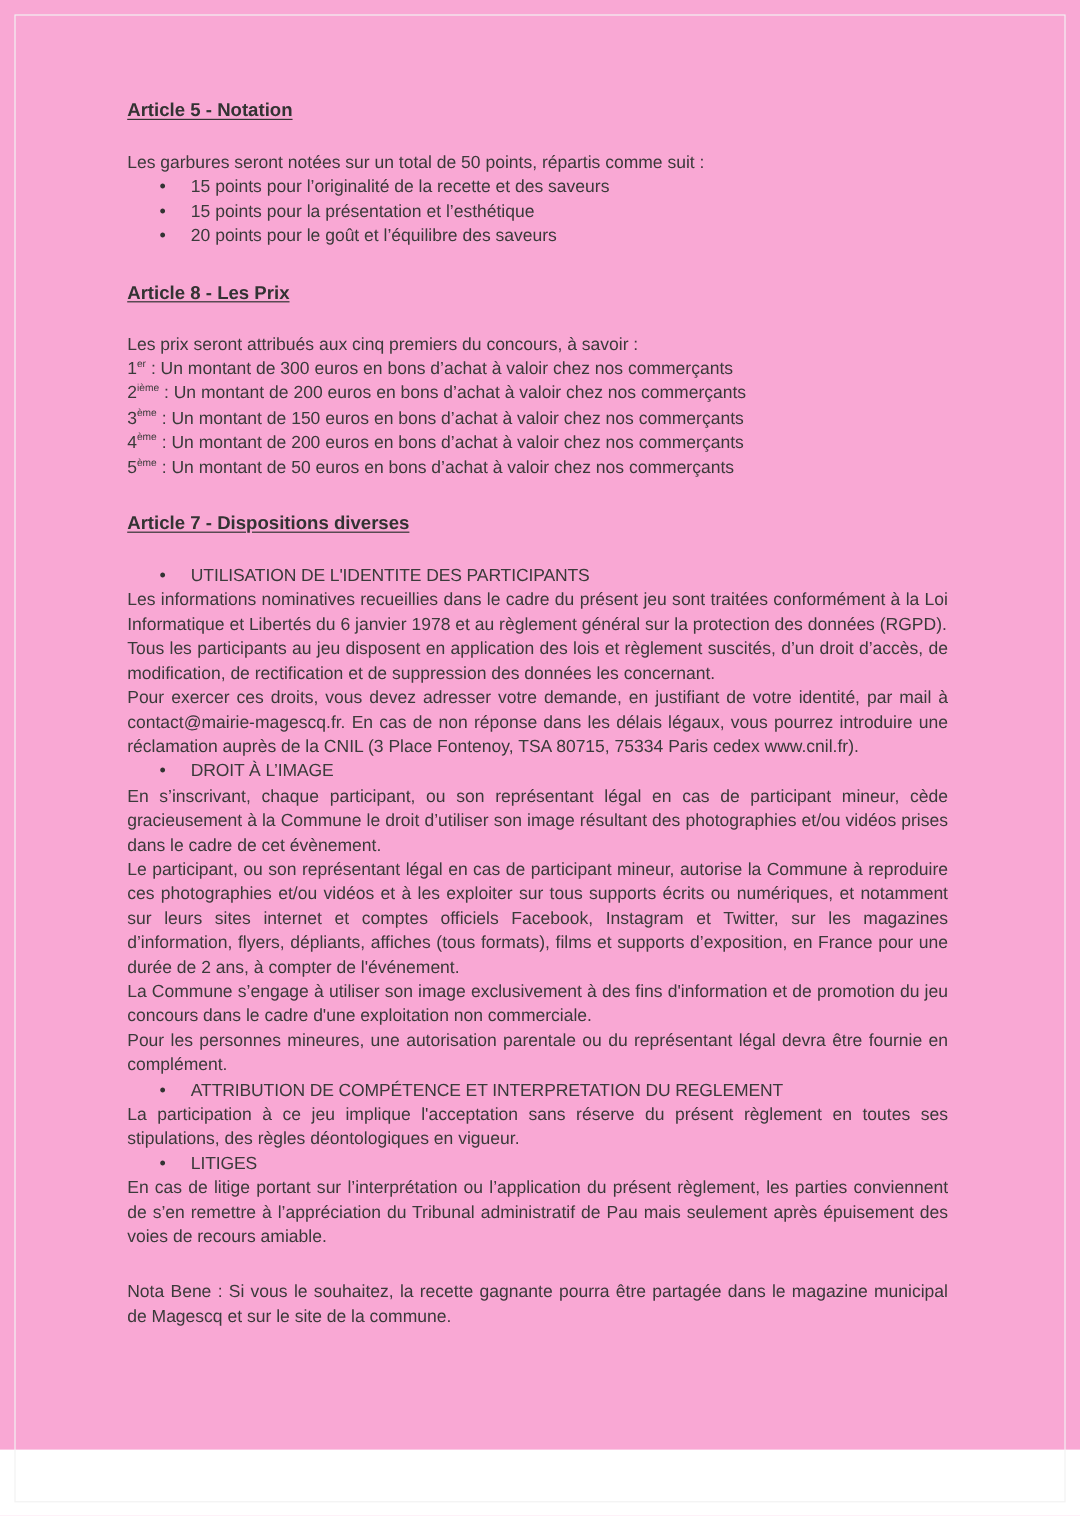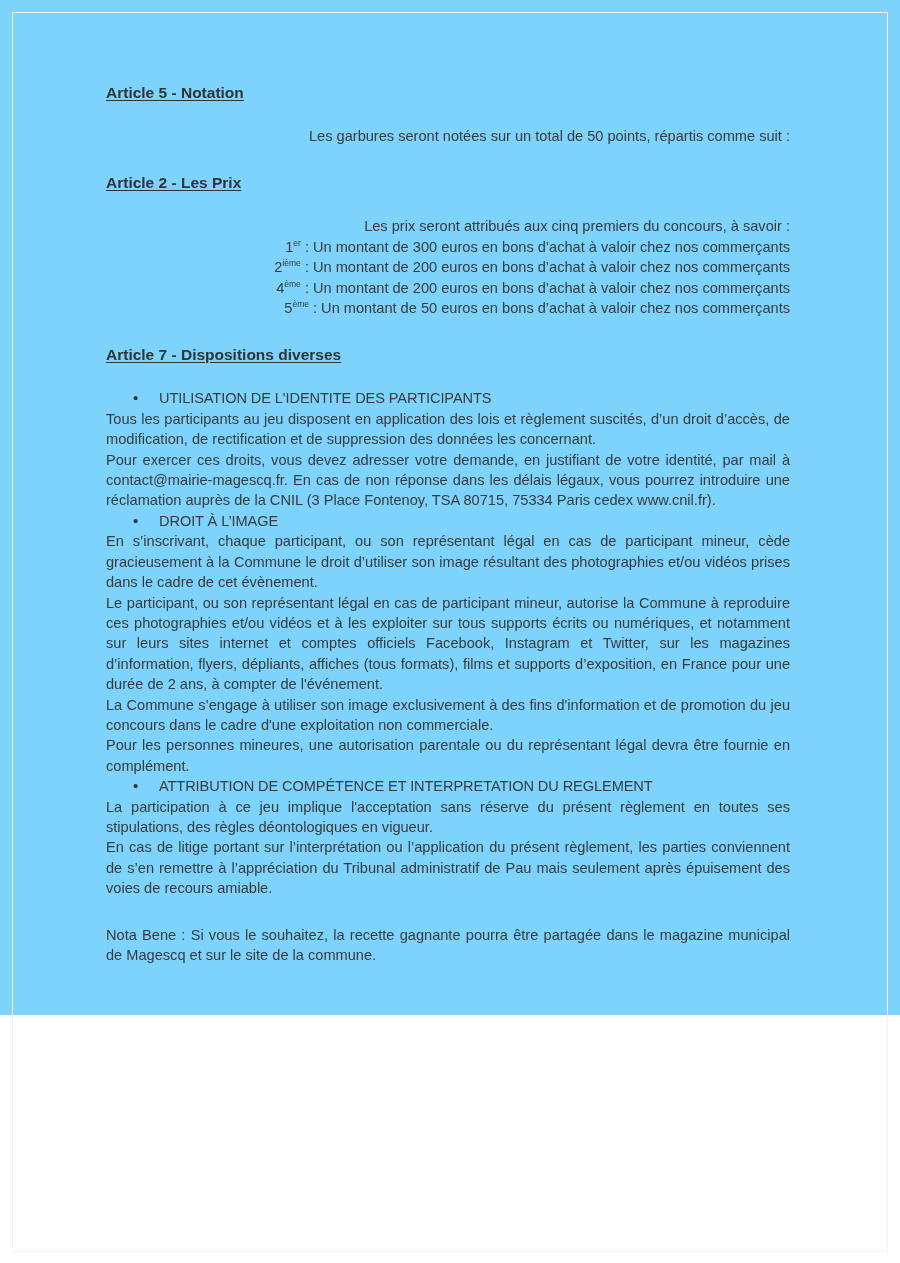--- a/index.html
+++ b/index.html
@@ -1,38 +1,38 @@
 <!DOCTYPE html>
 <html><head>
 <meta charset="utf-8">
 <style>
   html, body { margin: 0; padding: 0; background: #ffffff; }
   body { width: 900px; height: 1263px; position: relative; overflow: hidden; }
   .page {
-    position: absolute; left: 0; top: 0; width: 900px; height: 1015px;
-    background: #7dd3fc;
+    position: absolute; left: 0; top: 0; width: 900px; height: 1208px;
+    background: #f9a8d4;
   }
   .scan-border {
     position: absolute; left: 12px; top: 12px; width: 874px; height: 1238px;
     border: 1px solid #f2f2f2; pointer-events: none;
   }
   .content {
     position: absolute; left: 106px; top: 82px; width: 684px;
     font-family: "Liberation Sans", sans-serif;
     color: #3a3a3a;
     font-size: 14.6px;
     line-height: 20.4px;
   }
   h2 {
     font-family: "Liberation Sans", sans-serif;
     font-size: 15.5px; font-weight: bold; color: #333;
     text-decoration: underline; text-underline-offset: 2px;
     margin: 0; line-height: 22px;
   }
-  p { margin: 0; text-align: right; }
+  p { margin: 0; }
   .just { text-align: justify; text-align-last: left; }
   ul.bullets { list-style: none; margin: 0; padding: 0; }
   ul.bullets li { position: relative; padding-left: 53px; }
   ul.bullets li::before {
     content: "\2022"; position: absolute; left: 27px; top: 0; font-size: 15px; color: #333;
   }
   .caps { letter-spacing: -0.1px; }
   .email { }
   sup { font-size: 8.5px; line-height: 0; vertical-align: 6px; }
   .gap-m { height: 22px; }
@@ -43,59 +43,69 @@
 
 <div class="page">
   <div class="scan-border"></div>
 
   <div class="content">
 
     <section>
       <h2>Article 5 - Notation</h2>
       <div class="gap-m"></div>
       <p>Les garbures seront notées sur un total de 50 points, répartis comme suit :</p>
+      <ul class="bullets">
+        <li>15 points pour l’originalité de la recette et des saveurs</li>
+        <li>15 points pour la présentation et l’esthétique</li>
+        <li>20 points pour le goût et l’équilibre des saveurs</li>
+      </ul>
     </section>
 
     <div class="gap-l"></div>
 
     <section>
-      <h2>Article 2 - Les Prix</h2>
+      <h2>Article 8 - Les Prix</h2>
       <div class="gap-m"></div>
       <p>Les prix seront attribués aux cinq premiers du concours, à savoir :</p>
       <p><span>1</span><sup>er</sup><span> : Un montant de 300 euros en bons d’achat à valoir chez nos commerçants</span></p>
       <p><span>2</span><sup>ième</sup><span> : Un montant de 200 euros en bons d’achat à valoir chez nos commerçants</span></p>
+      <p><span>3</span><sup>ème</sup><span> : Un montant de 150 euros en bons d’achat à valoir chez nos commerçants</span></p>
       <p><span>4</span><sup>ème</sup><span> : Un montant de 200 euros en bons d’achat à valoir chez nos commerçants</span></p>
       <p><span>5</span><sup>ème</sup><span> : Un montant de 50 euros en bons d’achat à valoir chez nos commerçants</span></p>
     </section>
 
     <div class="gap-l"></div>
 
     <section>
       <h2>Article 7 - Dispositions diverses</h2>
       <div class="gap-m"></div>
 
       <ul class="bullets">
         <li class="caps">UTILISATION DE L'IDENTITE DES PARTICIPANTS</li>
       </ul>
+      <p class="just">Les informations nominatives recueillies dans le cadre du présent jeu sont traitées conformément à la Loi Informatique et Libertés du 6 janvier 1978 et au règlement général sur la protection des données (RGPD).</p>
       <p class="just">Tous les participants au jeu disposent en application des lois et règlement suscités, d’un droit d’accès, de modification, de rectification et de suppression des données les concernant.</p>
       <p class="just"><span>Pour exercer ces droits, vous devez adresser votre demande, en justifiant de votre identité, par mail à </span><a class="email">contact@mairie-magescq.fr.</a><span>  En cas de non réponse dans les délais légaux, vous pourrez introduire une réclamation auprès de la CNIL (3 Place Fontenoy, TSA 80715, 75334 Paris cedex www.cnil.fr).</span></p>
 
       <ul class="bullets">
         <li class="caps">DROIT À L’IMAGE</li>
       </ul>
       <p class="just">En s’inscrivant, chaque participant, ou son représentant légal en cas de participant mineur, cède gracieusement à la Commune le droit d’utiliser son image résultant des photographies et/ou vidéos prises dans le cadre de cet évènement.</p>
       <p class="just">Le participant, ou son représentant légal en cas de participant mineur, autorise la Commune à reproduire ces photographies et/ou vidéos et à les exploiter sur tous supports écrits ou numériques, et notamment sur leurs sites internet et comptes officiels Facebook, Instagram et Twitter, sur les magazines d’information, flyers, dépliants, affiches (tous formats), films et supports d’exposition, en France pour une durée de 2 ans, à compter de l'événement.</p>
       <p class="just">La Commune s’engage à utiliser son image exclusivement à des fins d'information et de promotion du jeu concours dans le cadre d'une exploitation non commerciale.</p>
       <p class="just">Pour les personnes mineures, une autorisation parentale ou du représentant légal devra être fournie en complément.</p>
 
       <ul class="bullets">
         <li class="caps">ATTRIBUTION DE COMPÉTENCE ET INTERPRETATION DU REGLEMENT</li>
       </ul>
       <p class="just">La participation à ce jeu implique l'acceptation sans réserve du présent règlement en toutes ses stipulations, des règles déontologiques en vigueur.</p>
 
+      <ul class="bullets">
+        <li class="caps">LITIGES</li>
+      </ul>
       <p class="just">En cas de litige portant sur l’interprétation ou l’application du présent règlement, les parties conviennent de s’en remettre à l’appréciation du Tribunal administratif de Pau mais seulement après épuisement des voies de recours amiable.</p>
     </section>
 
     <div class="gap-l"></div>
 
     <p class="just"> Nota Bene : Si vous le souhaitez, la recette gagnante pourra être partagée dans le magazine municipal de Magescq et sur le site de la commune.</p>
   </div>
 </div>
 
 </body></html>

